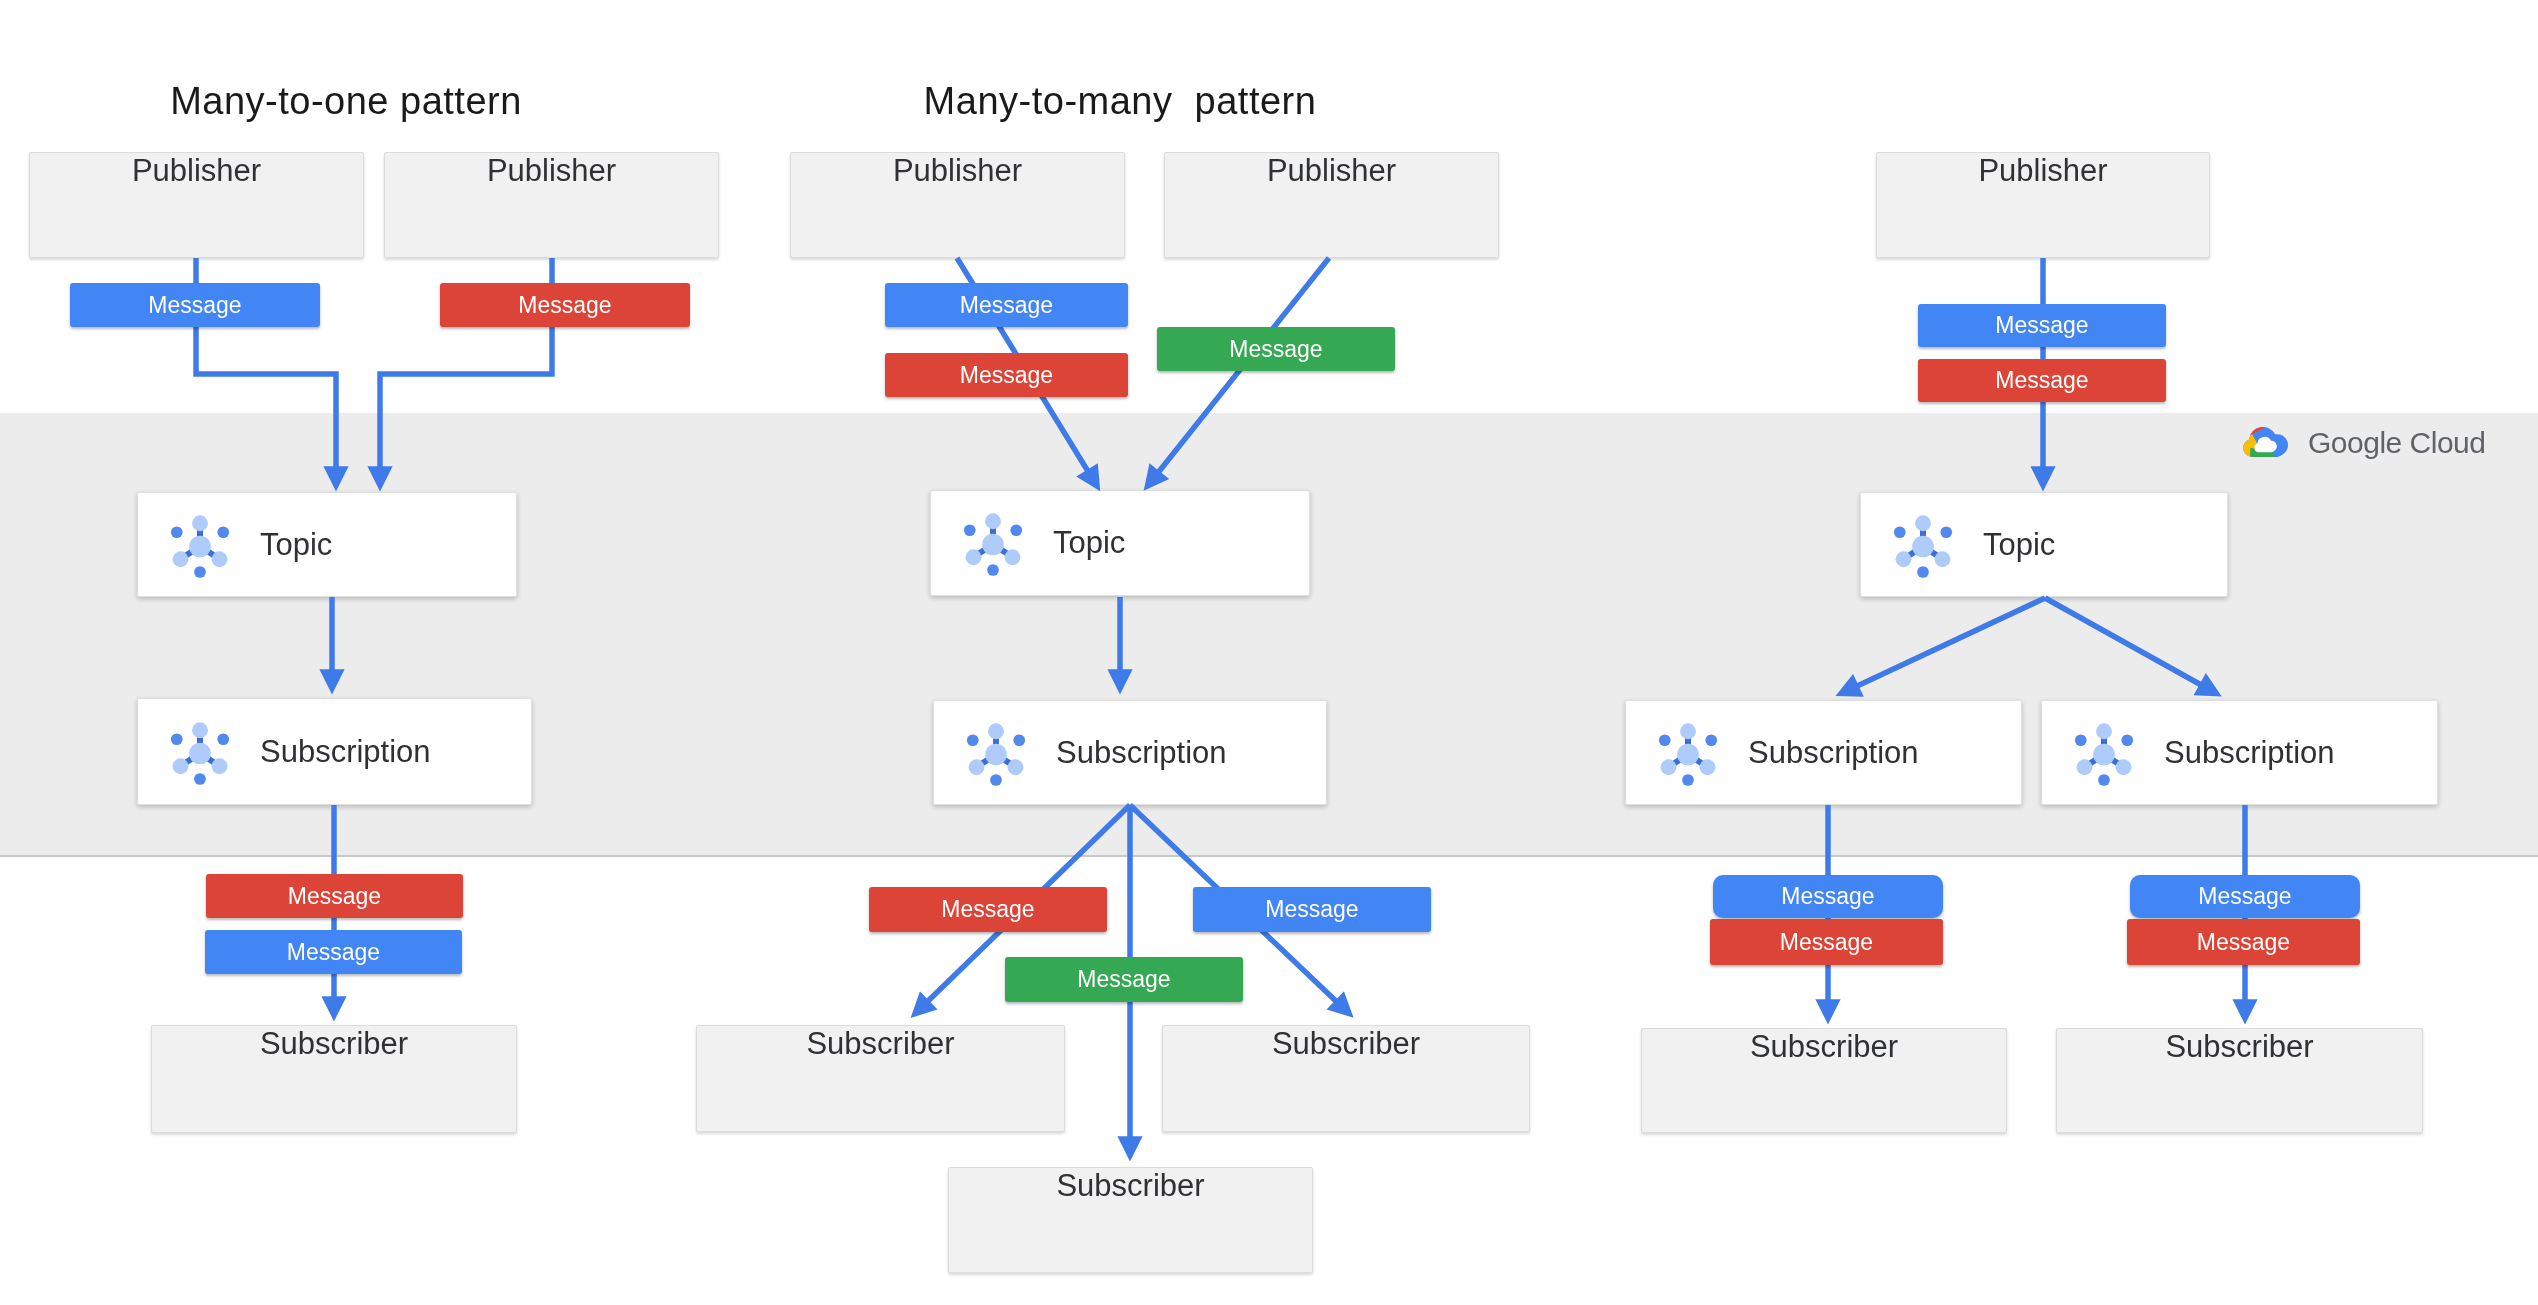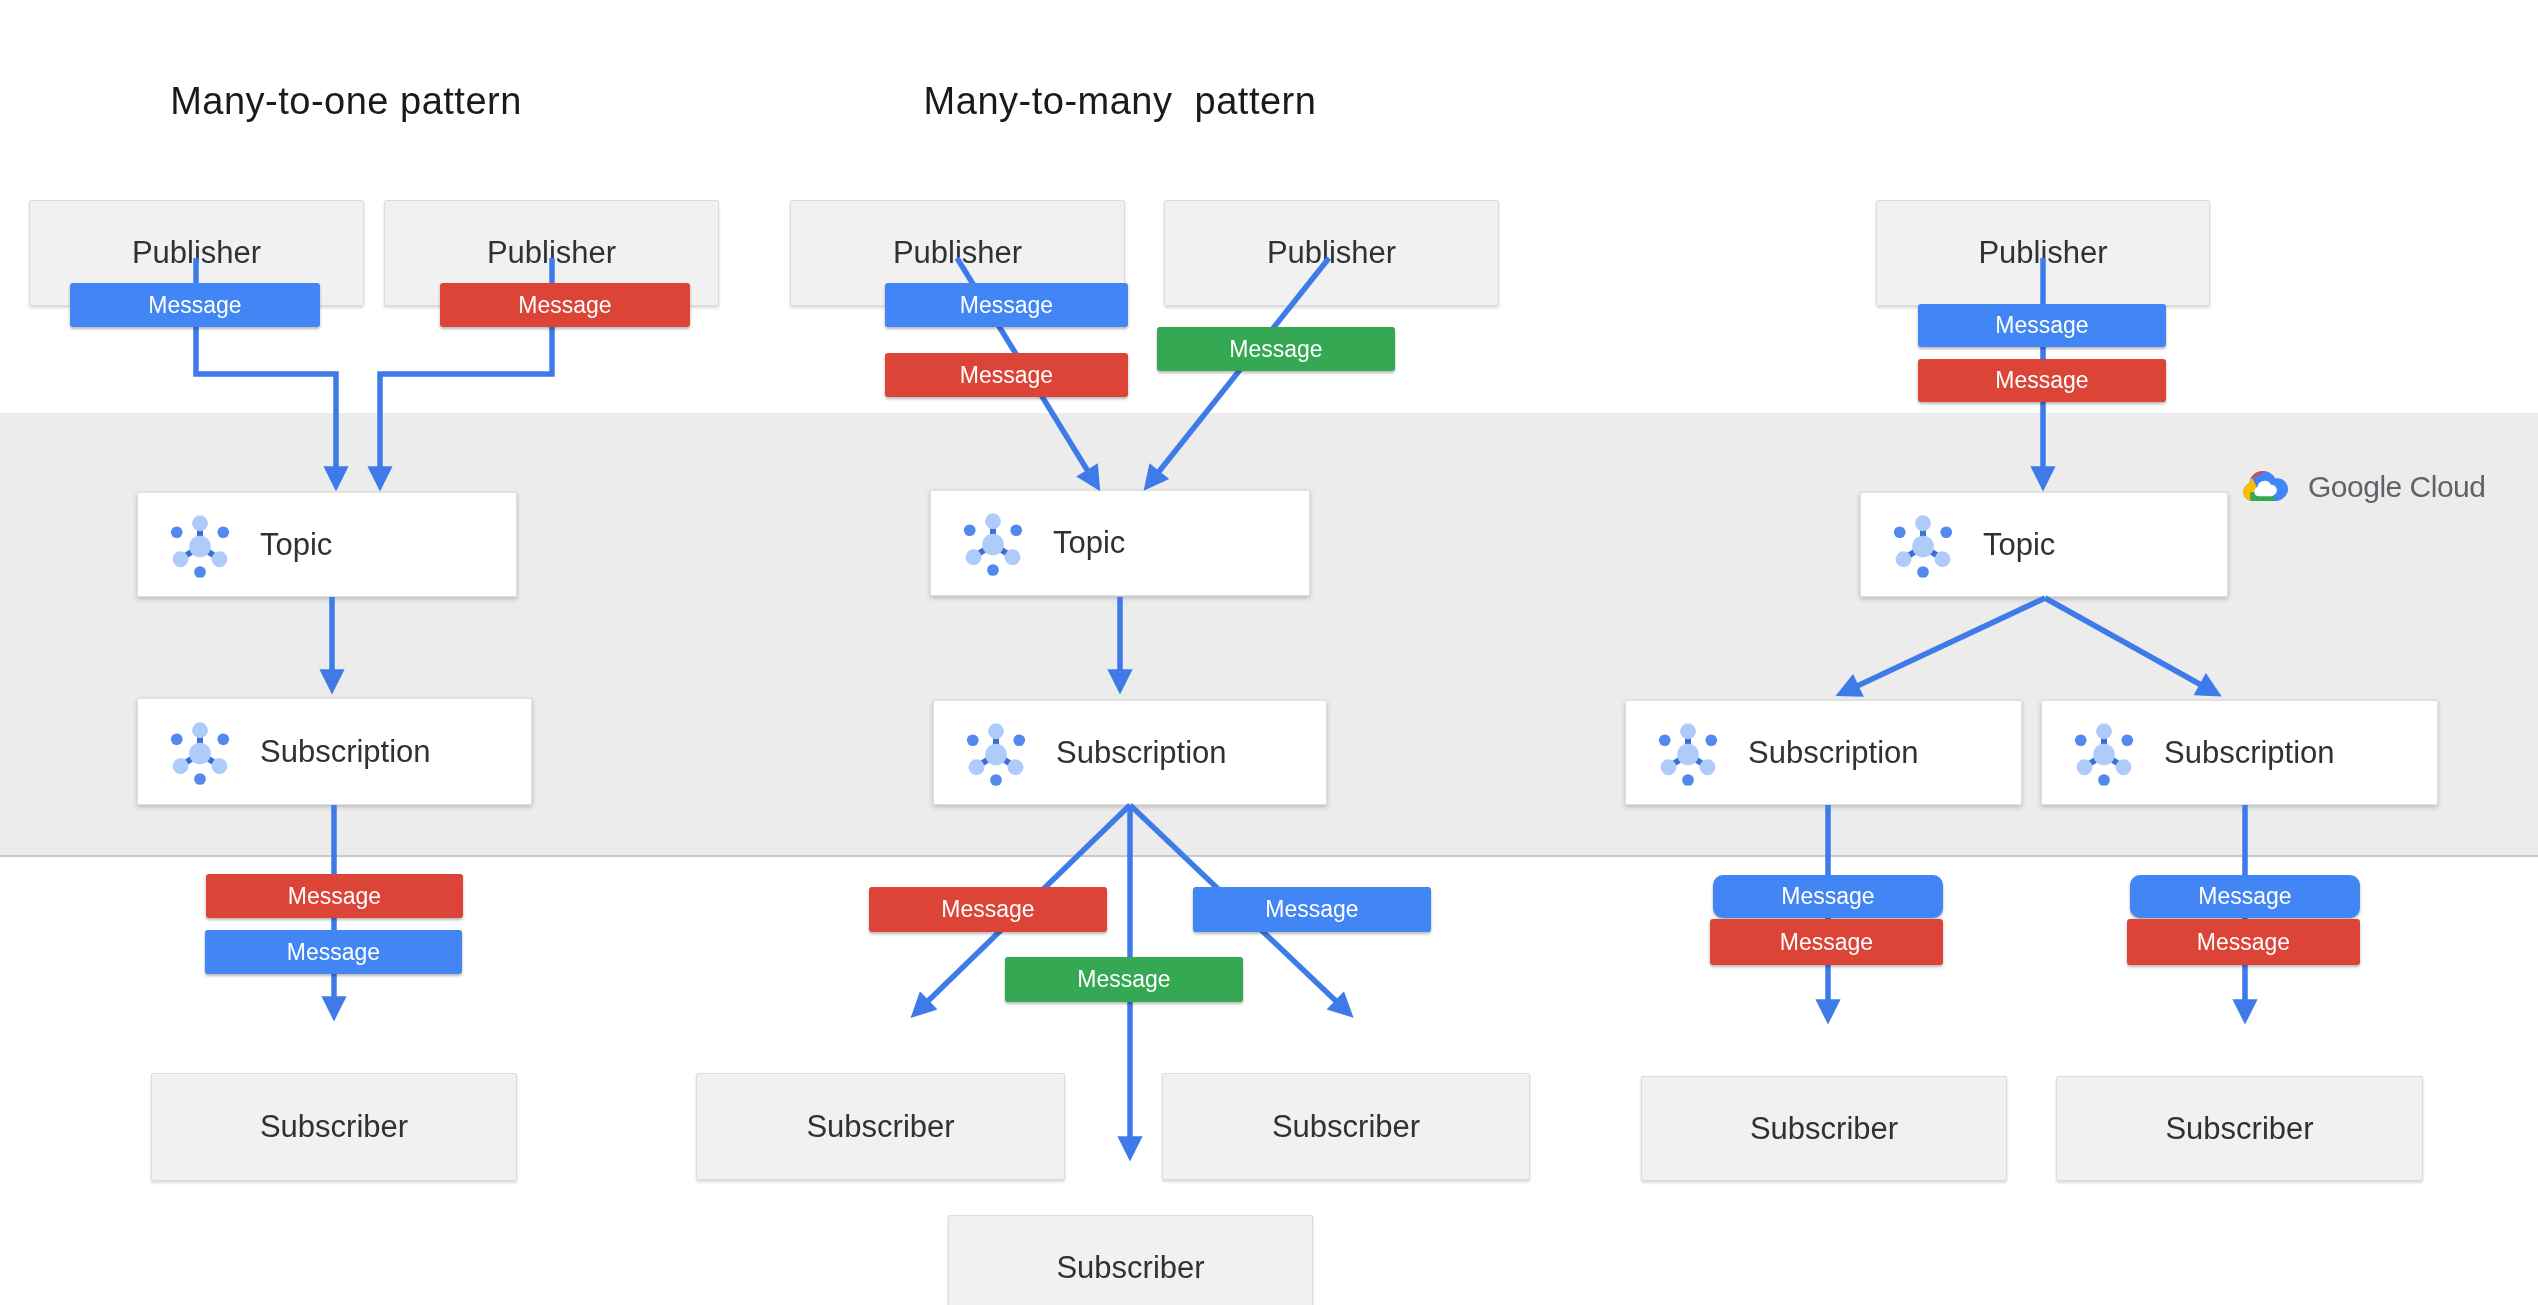--- a/index.html
+++ b/index.html
@@ -4,36 +4,36 @@
 <style>
   html,body{margin:0;padding:0;background:#fff;}
   #canvas{position:relative;width:2538px;height:1305px;background:#fff;overflow:hidden;
           font-family:"Liberation Sans",sans-serif;}
   .band{position:absolute;left:0;top:413px;width:2538px;height:442px;
         background:var(--band,#ECECEC);border-bottom:2px solid #c9c9c9;z-index:0;}
   .pattern-title{position:absolute;top:80px;transform:translateX(-50%);
         font-size:38px;color:var(--title-color,#1a1a1a);white-space:pre;z-index:1;letter-spacing:.5px;}
   .box{position:absolute;box-sizing:border-box;z-index:1;border-radius:2px;}
   .plain{background:var(--node-fill,#F1F1F1);border:1px solid var(--node-border,#DCDCDC);
-        box-shadow:0 2px 3px rgba(0,0,0,.15);display:flex;align-items:center;justify-content:center;margin-top:48px;}
+        box-shadow:0 2px 3px rgba(0,0,0,.15);display:flex;align-items:flex-start;justify-content:center;}
   .card{background:var(--card-fill,#fff);border:1px solid var(--card-border,#E0E0E0);
         box-shadow:0 2px 5px rgba(0,0,0,.22);display:flex;align-items:center;
         padding-left:26px;gap:24px;}
   .node-label{font-size:31px;color:var(--label-color,#303134);}
   .ps-icon{width:72px;height:72px;flex:0 0 72px;}
   .ic-l{fill:var(--icon-light,#AECBFA);}
   .ic-d{fill:var(--icon-dark,#5189EC);}
   .ic-s{stroke:var(--icon-stub,#3C6FD6);stroke-width:4;fill:none;}
   #edges{position:absolute;left:0;top:0;z-index:2;pointer-events:none;}
   .edge{stroke:var(--arrow,#3E7BE8);stroke-width:5.5;fill:none;}
   #edges .ah{fill:var(--arrow,#3E7BE8);}
   .msg{position:absolute;z-index:3;display:flex;align-items:center;justify-content:center;
        color:#fff;font-size:23px;border-radius:3px;box-shadow:0 2px 3px rgba(0,0,0,.28);}
   .msg-rounded{border-radius:10px;}
-  .brand{position:absolute;left:2238px;top:464px;display:flex;align-items:center;gap:12px;z-index:1;}
+  .brand{position:absolute;left:2238px;top:420px;display:flex;align-items:center;gap:12px;z-index:1;}
   .gc-logo{width:58px;height:46px;}
   .lg-blue{fill:var(--g-blue,#4285F4);} .lg-red{fill:var(--g-red,#EA4335);}
   .lg-yellow{fill:var(--g-yellow,#FBBC05);} .lg-green{fill:var(--g-green,#34A853);}
   .brand-text{font-size:30px;color:var(--brand-gray,#5F6368);letter-spacing:-.5px;}
   .hidden-defs{position:absolute;width:0;height:0;overflow:hidden;}
 </style>
 </head>
 <body>
 
 <svg class="hidden-defs" aria-hidden="true">

